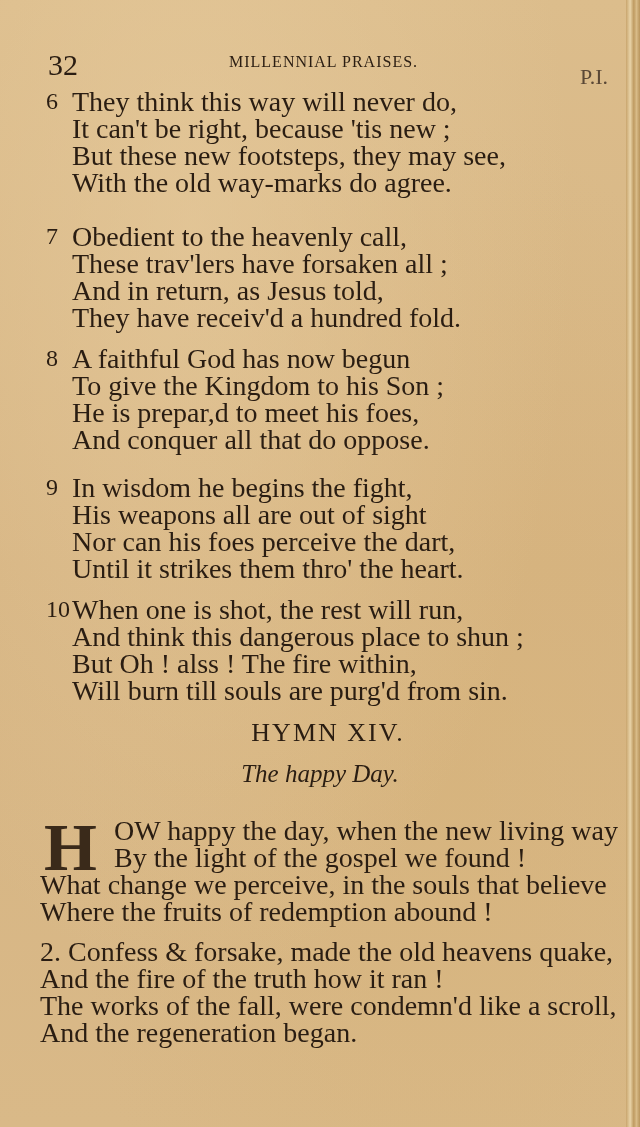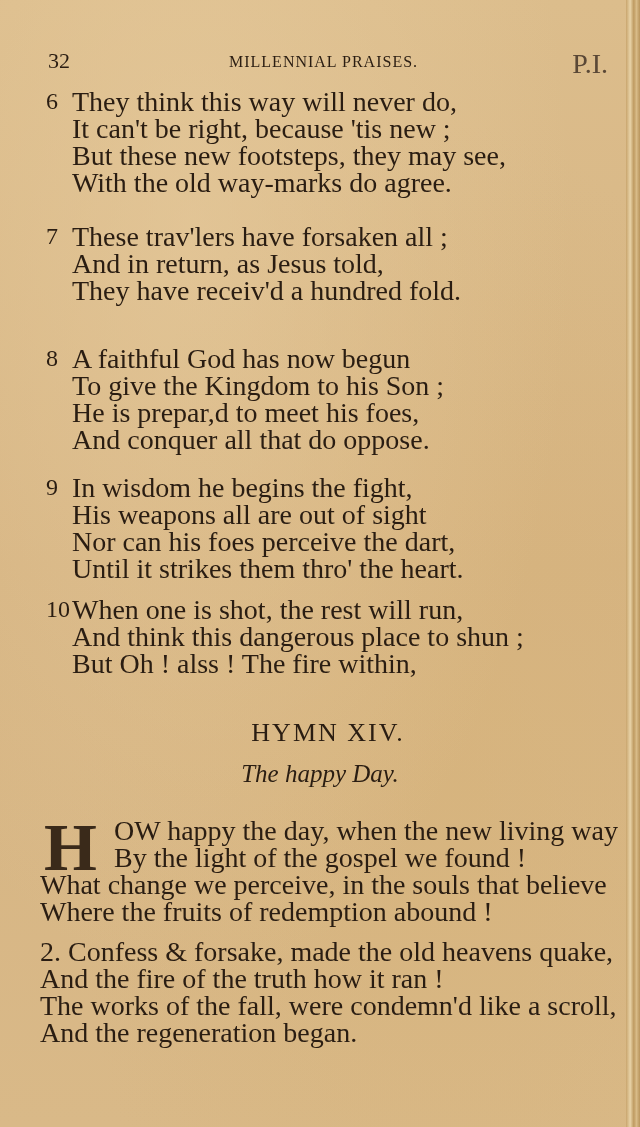--- a/index.html
+++ b/index.html
@@ -17,23 +17,23 @@
         radial-gradient(ellipse at 70% 70%, rgba(214,178,120,0.5), rgba(0,0,0,0) 60%),
         linear-gradient(180deg, #dcbd8c 0%, #d6b482 50%, #d9b988 100%);
     }
     .edge {
       position: absolute; top: 0; right: 0; width: 14px; height: 1127px;
       background: linear-gradient(90deg, #c9a56d 0%, #e8d3a8 30%, #bf9b62 55%, #d8bb88 75%, #b8945c 100%);
     }
     .header {
       position: absolute; top: 48px; left: 48px; width: 560px; height: 30px;
     }
-    .pg-num { position: absolute; left: 0; top: 0; font-size: 22px; }
+    .pg-num { position: absolute; left: 0; top: 0; font-size: 30px; }
     .running-title { position: absolute; left: 181px; top: 5px; font-size: 16px; letter-spacing: 1px; }
-    .part { position: absolute; right: 0; top: 0; font-size: 28px; color: #5a4836; }
+    .part { position: absolute; right: 0; top: 16px; font-size: 22px; color: #5a4836; }
     .verse { position: absolute; left: 46px; }
     .line { font-size: 28px; line-height: 27px; white-space: nowrap; height: 27px; }
     .vnum { position: absolute; left: 0; top: 0; width: 26px; font-size: 24px; }
     .vtext { position: absolute; left: 26px; top: 0; }
     .hymn-title { position: absolute; top: 718px; left: 0; width: 640px; text-align: center; font-size: 26px; letter-spacing: 2px; margin-left: 8px; }
     .hymn-subtitle { position: absolute; top: 760px; left: 0; width: 640px; text-align: center; font-size: 25px; font-style: italic; }
     .hymn-body { position: absolute; left: 40px; top: 817px; }
     .dropcap { position: absolute; left: 4px; top: 2px; font-size: 68px; line-height: 56px; font-weight: bold; color: #3a2a1a; }
     .indent { padding-left: 74px; }
   </style>
@@ -55,20 +55,21 @@
       <div class="line">They think this way will never do,</div>
       <div class="line">It can't be right, because 'tis new ;</div>
       <div class="line">But these new footsteps, they may see,</div>
       <div class="line">With the old way-marks do agree.</div>
     </div>
   </div>
 
   <div class="verse" style="top:223px;">
     <span class="vnum">7</span>
     <div class="vtext">
+      <div class="line">Obedient to the heavenly call,</div>
       <div class="line">These trav'lers have forsaken all ;</div>
       <div class="line">And in return, as Jesus told,</div>
       <div class="line">They have receiv'd a hundred fold.</div>
     </div>
   </div>
 
   <div class="verse" style="top:345px;">
     <span class="vnum">8</span>
     <div class="vtext">
       <div class="line">A faithful God has now begun</div>
@@ -87,20 +88,21 @@
       <div class="line">Until it strikes them thro' the heart.</div>
     </div>
   </div>
 
   <div class="verse" style="top:596px;">
     <span class="vnum">10</span>
     <div class="vtext">
       <div class="line">When one is shot, the rest will run,</div>
       <div class="line">And think this dangerous place to shun ;</div>
       <div class="line">But Oh ! alss ! The fire within,</div>
+      <div class="line">Will burn till souls are purg'd from sin.</div>
     </div>
   </div>
 
   <div class="hymn-title">HYMN XIV.</div>
   <div class="hymn-subtitle">The happy Day.</div>
 
   <div class="hymn-body">
     <span class="dropcap">H</span>
     <div class="line indent">OW happy the day, when the new living way</div>
     <div class="line indent">By the light of the gospel we found !</div>

